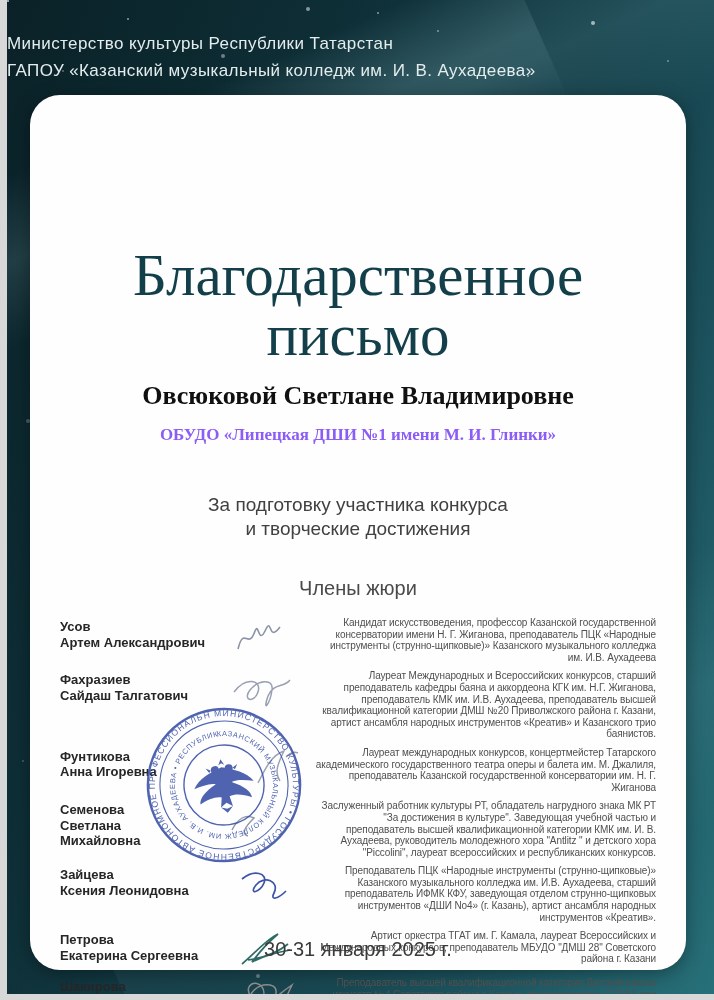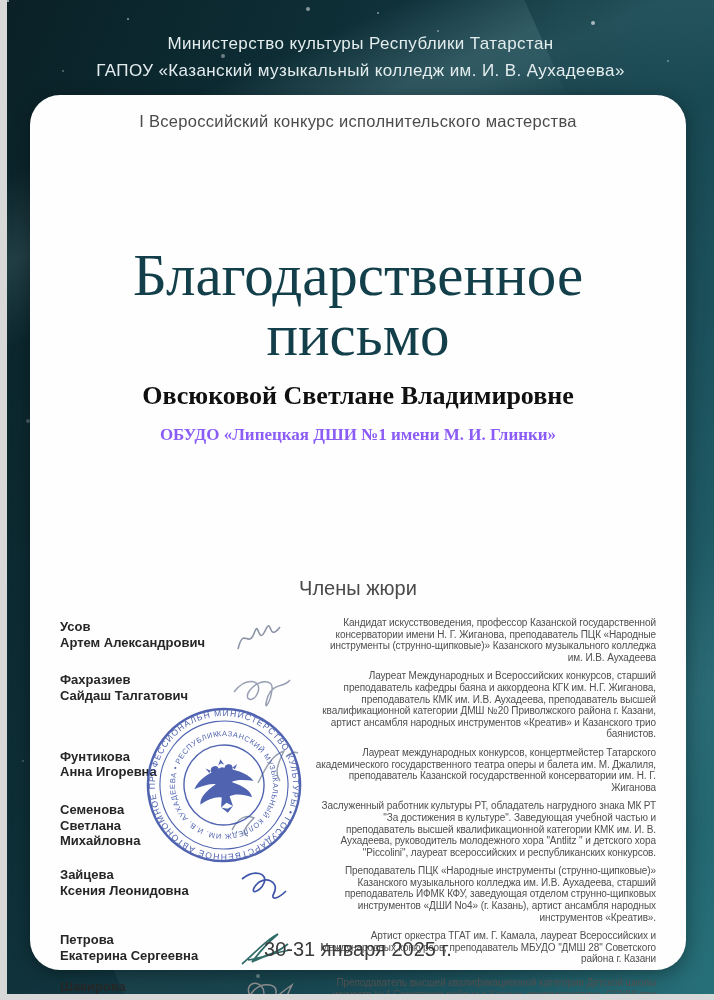--- a/index.html
+++ b/index.html
@@ -22,21 +22,21 @@
     430px 30px 0 0 rgba(255,255,255,.45),585px 22px 0 1px rgba(255,255,255,.6),
     660px 60px 0 0 rgba(255,255,255,.4),55px 70px 0 0 rgba(255,255,255,.35),
     215px 55px 0 1px rgba(255,255,255,.4),520px 75px 0 0 rgba(255,255,255,.5),
     640px 140px 0 1px rgba(255,255,255,.45),600px 250px 0 0 rgba(255,255,255,.4),
     665px 380px 0 1px rgba(255,255,255,.35),615px 520px 0 0 rgba(255,255,255,.3),
     655px 700px 0 1px rgba(255,255,255,.35),500px 960px 0 0 rgba(255,255,255,.4),
     250px 975px 0 1px rgba(255,255,255,.35),90px 955px 0 0 rgba(255,255,255,.3),
     370px 12px 0 0 rgba(255,255,255,.5),30px 180px 0 0 rgba(255,255,255,.3),
     20px 420px 0 1px rgba(255,255,255,.25),15px 760px 0 0 rgba(255,255,255,.25);}
 
-  .hdr{position:absolute;left:0;top:30px;width:100%;text-align:center;color:#e4edee;
+  .hdr{position:absolute;left:0;top:30px;width:100%;text-align:left;color:#e4edee;
     font-size:17px;letter-spacing:.4px;line-height:27px;}
 
   
   .card{position:absolute;left:23px;top:95px;width:656px;height:875px;background:#fefefe;
     border-radius:30px;box-shadow:0 4px 18px rgba(0,0,0,.35);}
   .center{position:absolute;left:0;width:100%;text-align:center;}
   .contest-line{top:17px;color:#4b4b4b;font-size:16.5px;letter-spacing:.3px;}
   .contest-title{top:34px;color:#1d4f49;font-family:"DejaVu Serif",serif;font-style:italic;
     font-size:46px;letter-spacing:1px;}
   .doc-title{top:150px;color:#123f4a;font-family:"Liberation Serif",serif;
@@ -66,30 +66,33 @@
     <div class="streak streak2"></div>
     <div class="streak streak3"></div>
     <div class="sparkles"></div>
 
     <div class="hdr">
       <div>Министерство культуры Республики Татарстан</div>
       <div>ГАПОУ «Казанский музыкальный колледж им. И. В. Аухадеева»</div>
     </div>
 
     <div class="card">
-      <div class="center contest-line">I Всероссийский конкурс исполнительского мастерства</div>
 
       <div class="center doc-title">
         <div>Благодарственное</div>
         <div>письмо</div>
       </div>
 
       <div class="center recipient">Овсюковой Светлане Владимировне</div>
       <div class="center recipient-org">ОБУДО «Липецкая ДШИ №1 имени М. И. Глинки»</div>
 
+      <div class="center reason">
+        <div>За подготовку участника конкурса</div>
+        <div>и творческие достижения</div>
+      </div>
 
       <div class="center jury-heading">Члены жюри</div>
 
       <div class="jury">
 
         <div class="jrow">
           <div class="jname">Усов
 Артем Александрович</div>
           <svg class="jsig" viewBox="0 0 78 40">
             <path d="M10,32 C16,8 20,34 27,14 C31,4 30,30 38,12 C44,0 40,26 52,10" fill="none" stroke="#8b93a6" stroke-width="1.6"></path>

